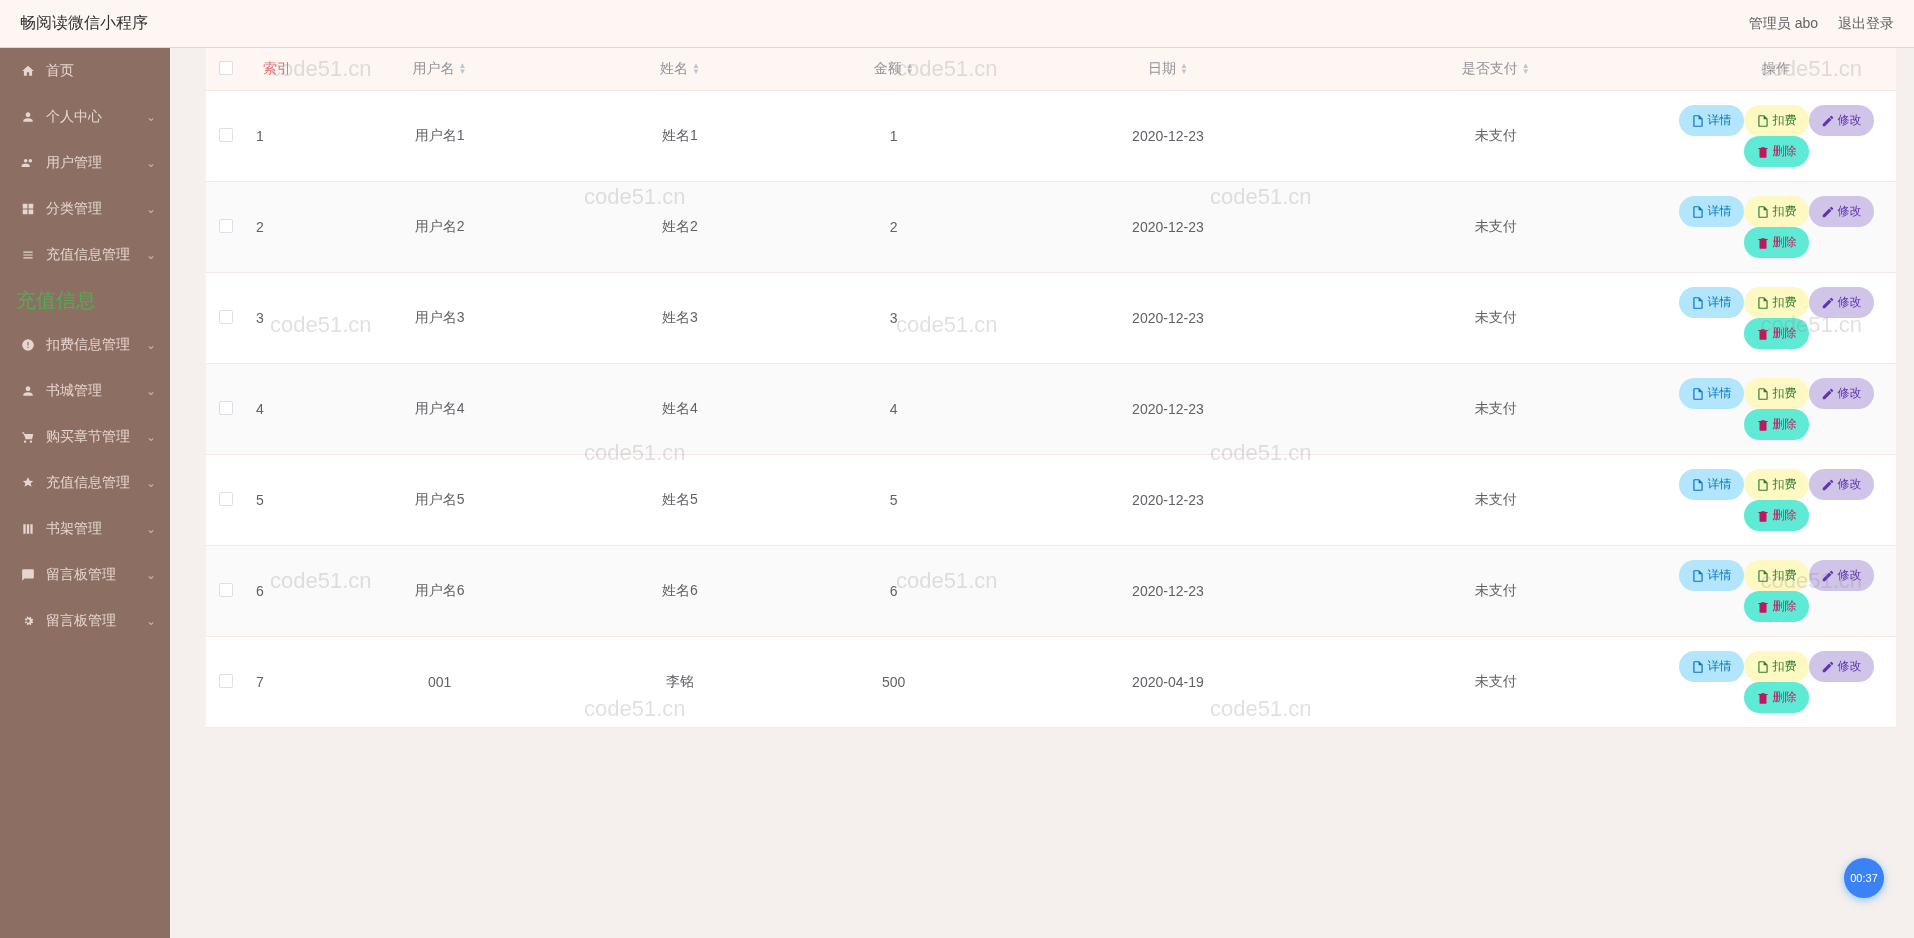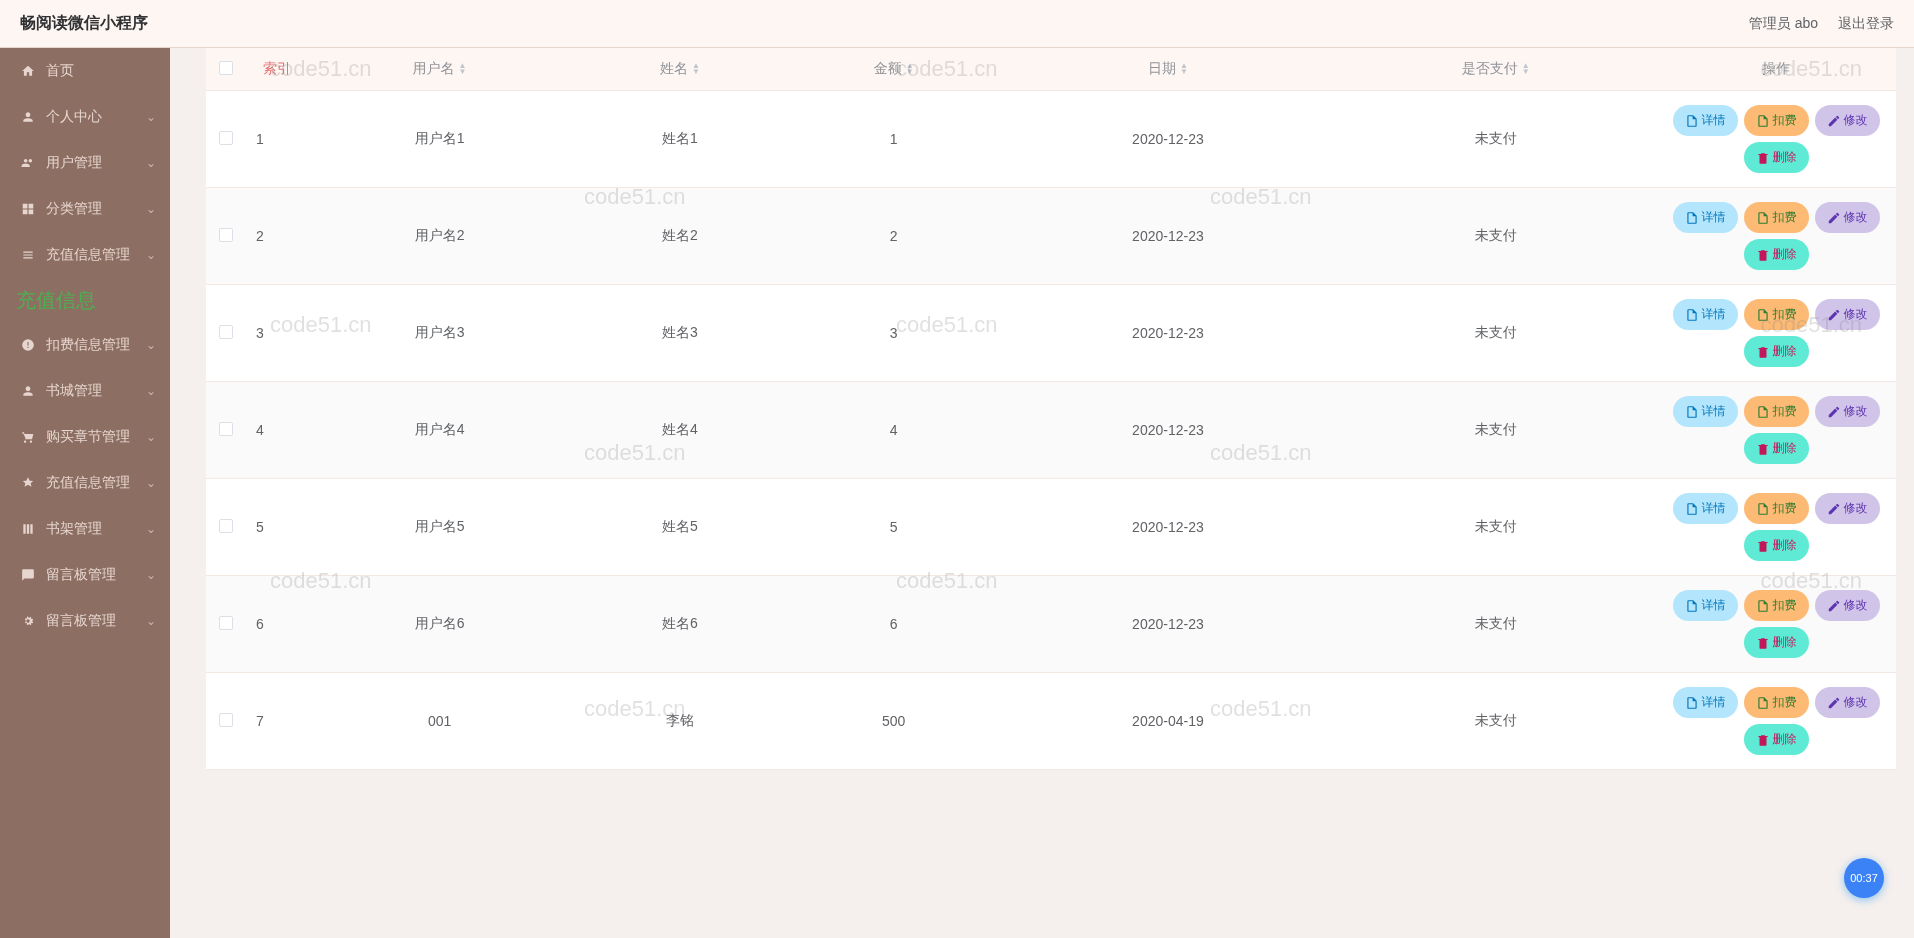--- a/index.html
+++ b/index.html
@@ -1,19 +1,19 @@
 <!DOCTYPE html>
 <html><head>
 <meta charset="utf-8">
 <style>
 * { margin: 0; padding: 0; box-sizing: border-box; }
 body { font-family: "Microsoft YaHei", "Helvetica Neue", Arial, sans-serif; background: #fdf6f3; color: #606266; font-size: 14px; overflow: hidden; }
 
 .header { height: 48px; background: #fdf6f3; border-bottom: 1px solid #e8d5cc; display: flex; align-items: center; padding: 0 20px; justify-content: space-between; }
-.header-title { font-size: 16px; font-weight: bold; color: #303133; }
+.header-title { font-size: 16px; font-weight: normal; color: #303133; }
 .header-right { display: flex; gap: 20px; font-size: 14px; color: #606266; }
 .header-right span { cursor: pointer; }
 
 .layout { display: flex; height: calc(100vh - 48px); }
 
 .sidebar { width: 170px; background: #8d6e63; color: #fff; overflow-y: auto; }
 .menu-item { height: 46px; display: flex; align-items: center; padding: 4px 20px; cursor: pointer; font-size: 14px; color: #e6d6cf; position: relative; }
 .menu-icon { width: 16px; height: 16px; margin-right: 10px; display: inline-flex; align-items: center; justify-content: center; }
 .menu-expand { position: absolute; right: 14px; font-size: 12px; color: #c9b5ac; }
 .submenu-item { height: 44px; padding-left: 16px; display: flex; align-items: center; color: #4caf50; cursor: pointer; font-size: 20px; }
@@ -25,24 +25,24 @@
 thead { background: #fdf6f3; }
 th { padding: 12px 8px; text-align: center; font-weight: normal; color: #909399; font-size: 14px; border-bottom: 1px solid #f2e9e4; position: relative; }
 th.sortable { color: #e57373; }
 th .sort-icons { display: inline-flex; flex-direction: column; margin-left: 4px; vertical-align: middle; font-size: 8px; line-height: 6px; color: #c0c4cc; }
 td { padding: 30px 8px; text-align: center; border-bottom: 1px solid #f2e9e4; color: #606266; font-size: 14px; }
 tbody tr:nth-child(even) { background: #fafafa; }
 
 .checkbox { width: 14px; height: 14px; border: 1px solid #dcdfe6; border-radius: 2px; display: inline-block; cursor: pointer; background: #fff; }
 
 .action-cell { padding: 14px 8px !important; }
-.btn-group { display: flex; flex-wrap: wrap; gap: 6px; justify-content: center; max-width: 220px; margin: 0 auto; }
+.btn-group { display: flex; flex-wrap: wrap; justify-content: center; max-width: 220px; margin: 0 auto; }
 .btn { padding: 7px 12px; border-radius: 16px; font-size: 12px; cursor: pointer; border: none; display: inline-flex; align-items: center; gap: 3px; }
 .btn-detail { background: #b3e5fc; color: #0277bd; }
-.btn-deduct { background: #fdba74; color: #2e7d32; }
+.btn-deduct { background: #fef9c3; color: #2e7d32; }
 .btn-edit { background: #d1c4e9; color: #5e35b1; }
 .btn-delete { background: #5eead4; color: #c2185b; }
 
 .watermark { position: absolute; color: #888; font-size: 22px; opacity: 0.25; pointer-events: none; user-select: none; }
 .big-watermark { position: absolute; color: #e53935; font-size: 30px; font-weight: 500; pointer-events: none; user-select: none; left: 50%; top: 50%; transform: translate(-50%, -50%); white-space: nowrap; }
 
 .timer-badge { position: fixed; bottom: 40px; right: 30px; width: 40px; height: 40px; border-radius: 50%; background: #3b82f6; color: #fff; display: flex; align-items: center; justify-content: center; font-size: 11px; box-shadow: 0 2px 8px rgba(33,150,243,0.5); }
 
 svg { width: 14px; height: 14px; }
 .menu-icon svg { fill: currentColor; }

